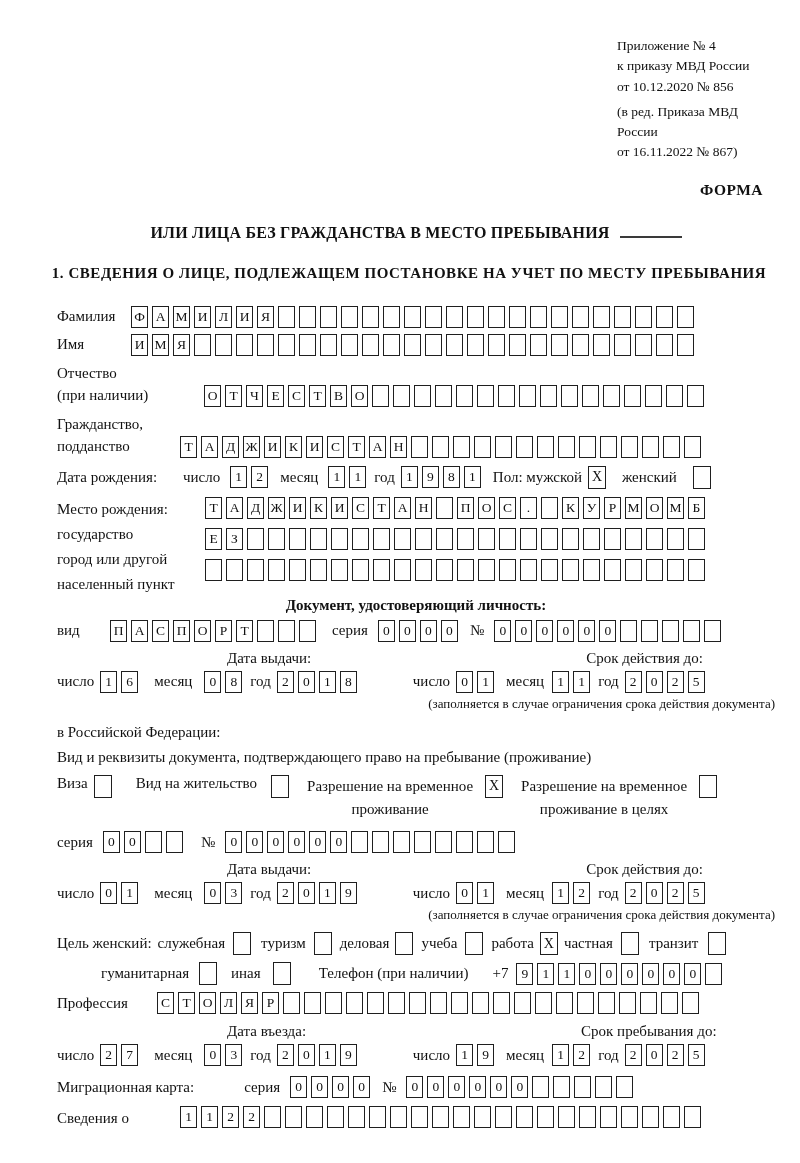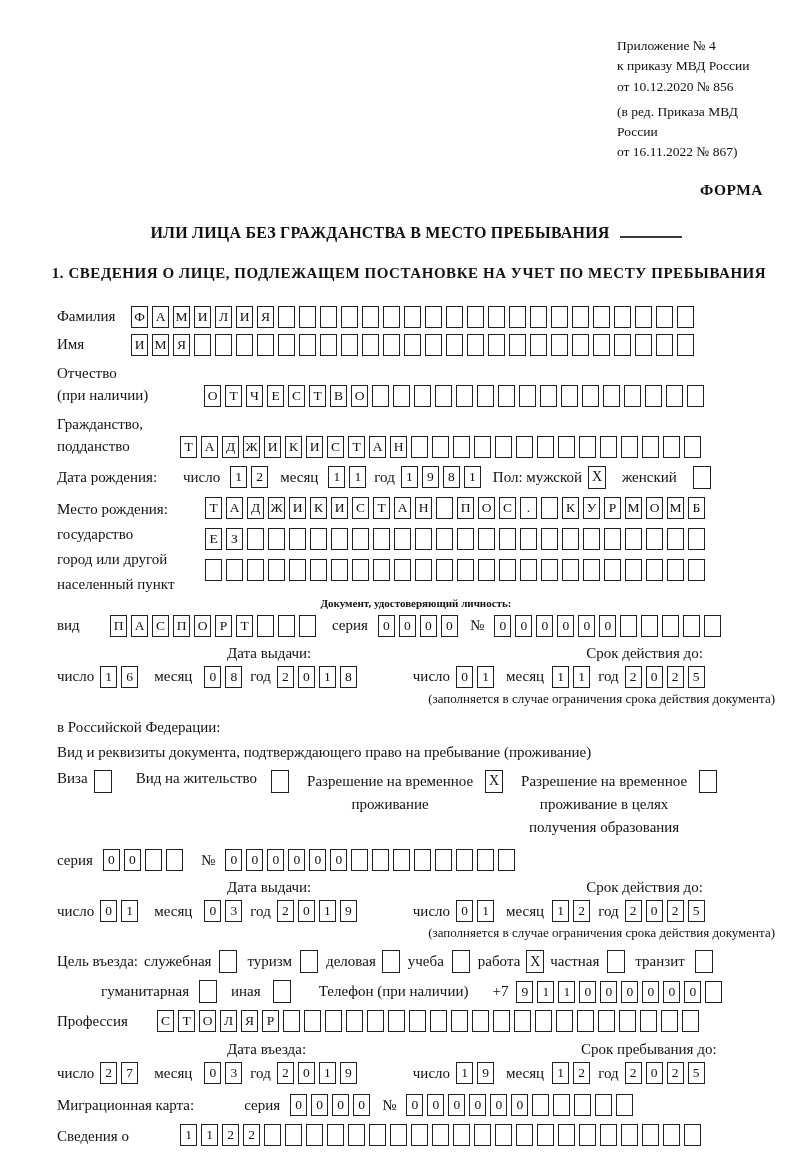--- a/index.html
+++ b/index.html
@@ -17,21 +17,21 @@
   .lab2{line-height:1.5;}
   .cellrow{display:flex;flex:none;}
   .cell{box-sizing:border-box;width:17px;height:22px;border:1.6px solid #1f1f1f;margin-right:4px;flex:none;
         display:flex;align-items:center;justify-content:center;font-size:13.5px;background:#fff;}
   .cb{box-sizing:border-box;width:18px;height:23px;border:1.6px solid #1f1f1f;flex:none;
       display:flex;align-items:center;justify-content:center;font-size:14px;background:#fff;}
   .w74{width:74px;} .w100{width:100px;} .w118{width:118px;} .w123{width:123px;} .w147{width:147px;} .w53{width:53px;}
   .gap4{margin-left:4px;} .gap6{margin-left:6px;} .gap8{margin-left:8px;} .gap10{margin-left:10px;}
   .gap12{margin-left:12px;} .gap14{margin-left:14px;} .gap16{margin-left:16px;} .gap18{margin-left:18px;}
   .gap24{margin-left:24px;} .gap28{margin-left:28px;} .gap50{margin-left:50px;} .gap52{margin-left:52px;} .gap75{margin-left:44px;}
-  .center-b{font-weight:bold;text-align:center;font-size:11px;margin-top:8px;}
+  .center-b{font-weight:bold;text-align:center;font-size:15px;margin-top:8px;}
   .dhead{display:flex;font-size:15px;margin-top:8px;}
   .dhead .h1{margin-left:170px;} .dhead .h2{margin-left:275px;}
   .note-r{text-align:right;font-size:13px;margin-top:3px;}
   .plain{font-size:15px;line-height:1.7;margin-top:8px;}
   .cbgroup{display:flex;align-items:flex-start;margin-top:4px;font-size:15px;}
   .cbitem{display:flex;align-items:flex-start;}
   .cbitem .txt{text-align:center;line-height:1.55;}
   .colblock{display:flex;align-items:flex-start;margin-top:8px;}
   .labcol{flex:none;font-size:15px;line-height:25px;}
   .cellcol .cellrow{margin-bottom:9px;}
@@ -405,21 +405,20 @@
       <div class="txt">
         <div>Разрешение на временное</div>
         <div>проживание</div>
       </div>
       <div class="cb gap12">X</div>
     </div>
     <div class="cbitem gap18">
       <div class="txt">
         <div>Разрешение на временное</div>
         <div>проживание в целях</div>
-        <div>получения образования</div>
       </div>
       <div class="cb gap12"></div>
     </div>
   </div>
 
   <div class="frow" style="margin-top:10px;">
     <div class="lab">серия</div>
     <div class="cellrow gap10">
         <div class="cell">0</div>
         <div class="cell">0</div>
@@ -483,21 +482,21 @@
         <div class="cell">2</div>
         <div class="cell">0</div>
         <div class="cell">2</div>
         <div class="cell">5</div>
       </div>
   </div>
 
   <div class="note-r">(заполняется в случае ограничения срока действия документа)</div>
 
   <div class="frow" style="margin-top:9px;">
-    <div class="lab">Цель въезда:</div>
+    <div class="lab">Цель женский:</div>
     <div class="lab gap6">служебная</div>
     <div class="cb gap8"></div>
     <div class="lab gap10">туризм</div>
     <div class="cb gap8"></div>
     <div class="lab gap8">деловая</div>
     <div class="cb gap6"></div>
     <div class="lab gap8">учеба</div>
     <div class="cb gap8"></div>
     <div class="lab gap8">работа</div>
     <div class="cb gap6">X</div>

